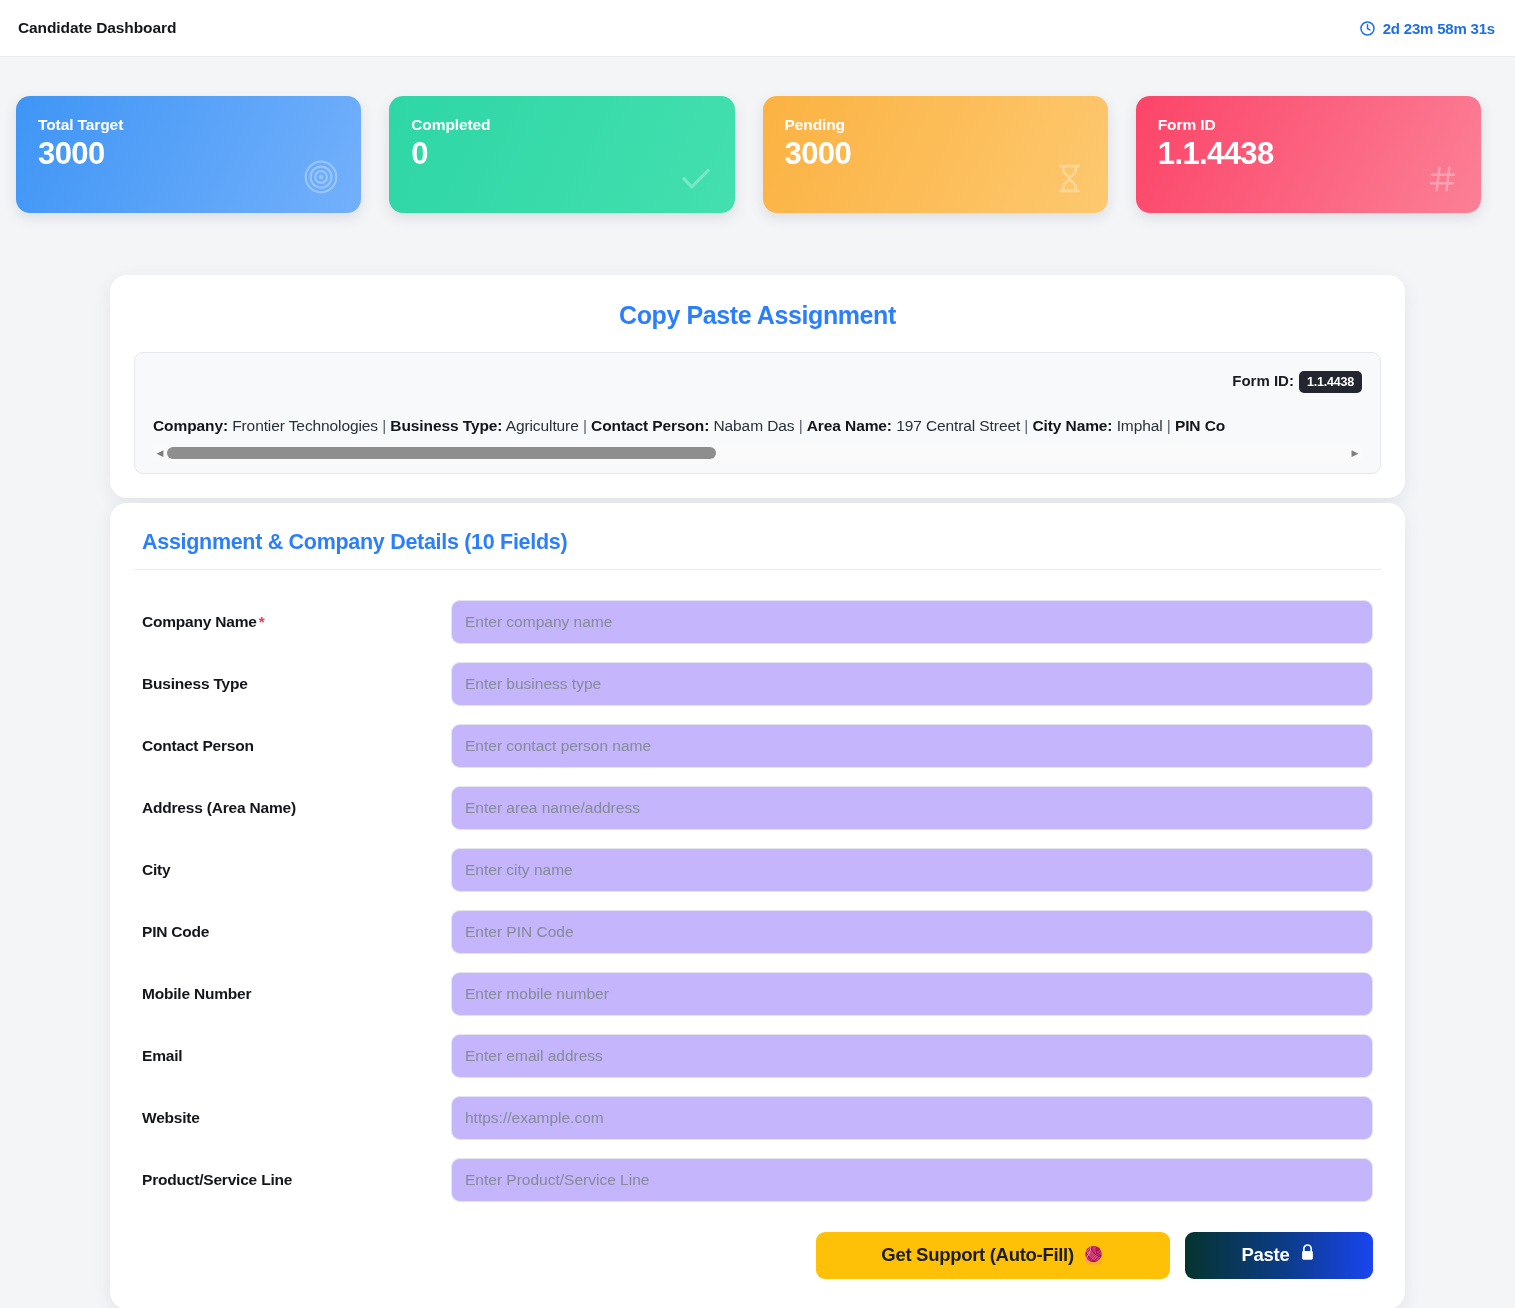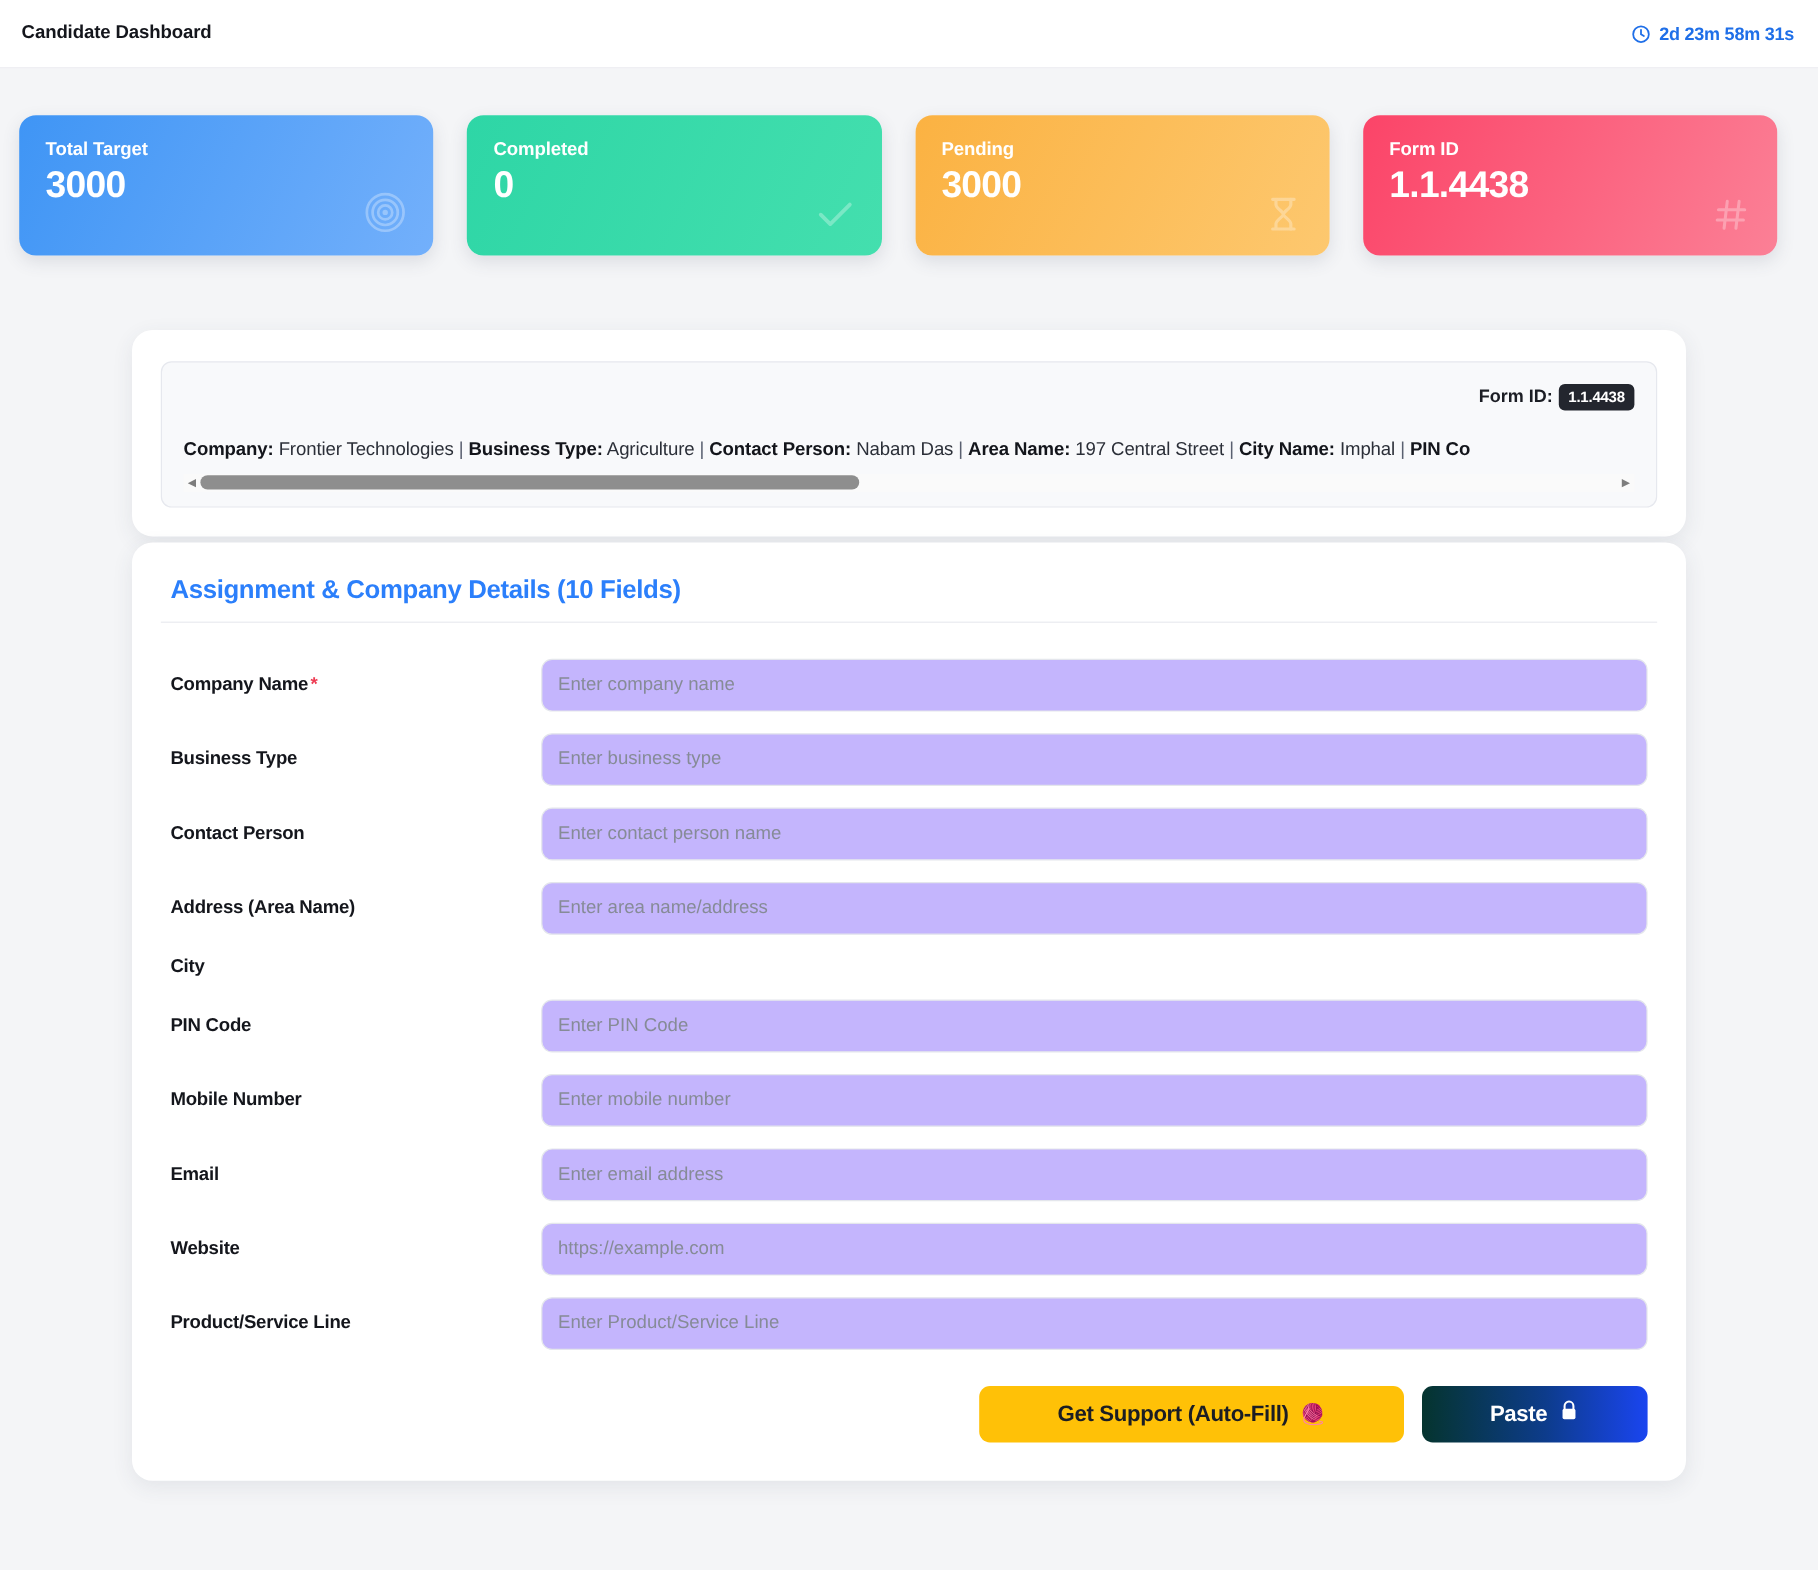--- a/index.html
+++ b/index.html
@@ -315,20 +315,21 @@
     <div class="stat-icon">
       <svg width="32" height="32" viewBox="0 0 24 24" fill="none" stroke="#ffffff" stroke-width="1.9" stroke-linecap="round">
           <path d="M9.3 3.6L7.3 20.4M16.7 3.6l-2 16.8M3.8 8.8h16.4M3 15.2h16.4"></path>
         </svg>
     </div>
   </div>
 
 </div>
 
 <div class="panel panel-assignment">
+  <div class="assignment-title">Copy Paste Assignment</div>
 
   <div class="assignment-box">
     <div class="formid-line">
       <span>Form ID:</span><span class="formid-badge">1.1.4438</span>
     </div>
 
     <div class="assignment-scroll">
       <div class="assignment-text" id="assignment-text"><b>Company:</b><span> Frontier Technologies</span><span class="sep"> | </span><b>Business Type:</b><span> Agriculture</span><span class="sep"> | </span><b>Contact Person:</b><span> Nabam Das</span><span class="sep"> | </span><b>Area Name:</b><span> 197 Central Street</span><span class="sep"> | </span><b>City Name:</b><span> Imphal</span><span class="sep"> | </span><b>PIN Co</b></div>
     </div>
 
@@ -357,20 +358,21 @@
       <div class="field-row">
         <label class="field-label">Contact Person</label>
         <input class="field-input" type="text" placeholder="Enter contact person name" style="">
       </div>
       <div class="field-row">
         <label class="field-label">Address (Area Name)</label>
         <input class="field-input" type="text" placeholder="Enter area name/address" style="">
       </div>
       <div class="field-row">
         <label class="field-label">City</label>
+        <input class="field-input" type="text" placeholder="Enter city name" style="">
       </div>
       <div class="field-row">
         <label class="field-label">PIN Code</label>
         <input class="field-input" type="text" placeholder="Enter PIN Code" style="">
       </div>
       <div class="field-row">
         <label class="field-label">Mobile Number</label>
         <input class="field-input" type="text" placeholder="Enter mobile number" style="">
       </div>
       <div class="field-row">

